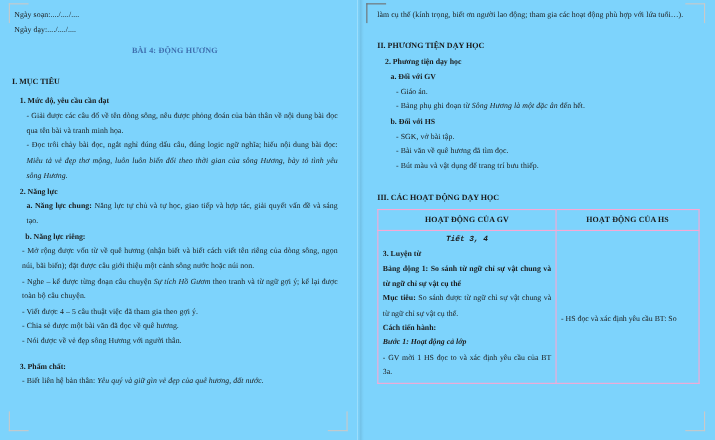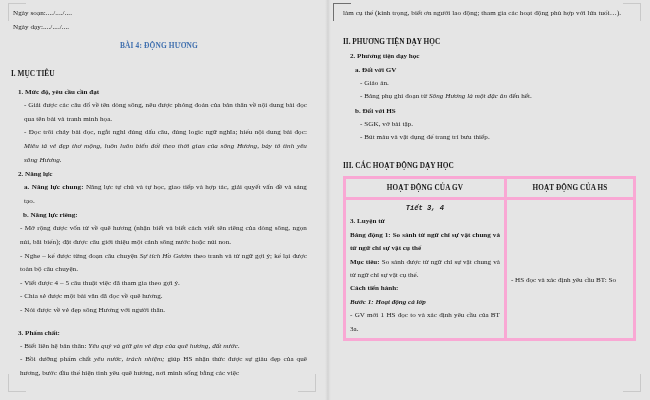--- a/index.html
+++ b/index.html
@@ -18,21 +18,21 @@
 
   .spread {
     position: absolute;
     inset: 0;
     display: flex;
   }
 
   .page {
     position: relative;
     height: 400px;
-    background: #e5e5e5;
+    background: #7dd3fc;
     box-sizing: border-box;
   }
   .page-left {
     width: 325px;
     padding: 7px 18px 0 11px;
   }
   .page-right {
     width: 325px;
     padding: 7px 14px 0 18px;
   }
@@ -98,21 +98,21 @@
 
   
   table.act {
     width: 100%;
     border-collapse: collapse;
     margin-top: 3px;
     table-layout: fixed;
   }
   table.act th,
   table.act td {
-    border: 3px solid #f9a8d4;
+    border: 1px solid #f9a8d4;
     vertical-align: top;
     padding: 2px 4px 2px 4px;
   }
   table.act th {
     font-size: 7.2px;
     line-height: 12px;
     font-weight: bold;
     text-align: center;
     letter-spacing: 0.02em;
     padding: 3px 2px;
@@ -153,39 +153,39 @@
 
     <p class="txt lvl1"><span>- Mở rộng được vốn từ về quê hương (nhận biết và biết cách viết tên riêng của dòng sông, ngọn núi, bãi biển); đặt được câu giới thiệu một cảnh sông nước hoặc núi non.</span></p>
     <p class="txt lvl1"><span>- Nghe – kể được từng đoạn câu chuyện </span><span class="i">Sự tích Hồ Gươm</span><span> theo tranh và từ ngữ gợi ý; kể lại được toàn bộ câu chuyện.</span></p>
     <p class="txt lvl1"><span>- Viết được 4 – 5 câu thuật việc đã tham gia theo gợi ý.</span></p>
     <p class="txt lvl1"><span>- Chia sẻ được một bài văn đã đọc về quê hương.</span></p>
     <p class="txt lvl1"><span>- Nói được về vẻ đẹp sông Hương với người thân.</span></p>
 
     <div class="gap"></div>
     <p class="h2">3. Phẩm chất:</p>
     <p class="txt lvl1"><span>- Biết liên hệ bản thân: </span><span class="i">Yêu quý và giữ gìn vẻ đẹp của quê hương, đất nước.</span></p>
-    <p class="txt lvl1"><span>- Bồi dưỡng phẩm chất </span><span class="i">yêu nước, trách nhiệm;</span><span> giúp HS nhận thức được sự giàu đẹp của quê hương, bước đầu thể hiện tình yêu quê hương, nơi mình sống bằng các việc</span></p>
   </div>
 
   <div class="page page-right">
     <div class="crop tl dark"></div>
     <div class="crop tr"></div>
     <div class="crop br"></div>
 
     <p class="txt">làm cụ thể (kính trọng, biết ơn người lao động; tham gia các hoạt động phù hợp với lứa tuổi…).</p>
 
     <p class="h1">II. PHƯƠNG TIỆN DẠY HỌC</p>
 
     <p class="h2">2. Phương tiện dạy học</p>
     <p class="h3">a. Đối với GV</p>
     <p class="txt lvl3"><span>- Giáo án.</span></p>
     <p class="txt lvl3"><span>- Bảng phụ ghi đoạn từ </span><span class="i">Sông Hương là một đặc ân</span><span> đến hết.</span></p>
 
     <p class="h3">b. Đối với HS</p>
     <p class="txt lvl3"><span>- SGK, vở bài tập.</span></p>
+    <p class="txt lvl3"><span>- Bài văn về quê hương đã tìm đọc.</span></p>
     <p class="txt lvl3"><span>- Bút màu và vật dụng để trang trí bưu thiếp.</span></p>
 
     <p class="h1">III. CÁC HOẠT ĐỘNG DẠY HỌC</p>
 
     <table class="act">
       <colgroup>
           <col class="col-gv">
           <col class="col-hs">
         </colgroup>
       <thead>

